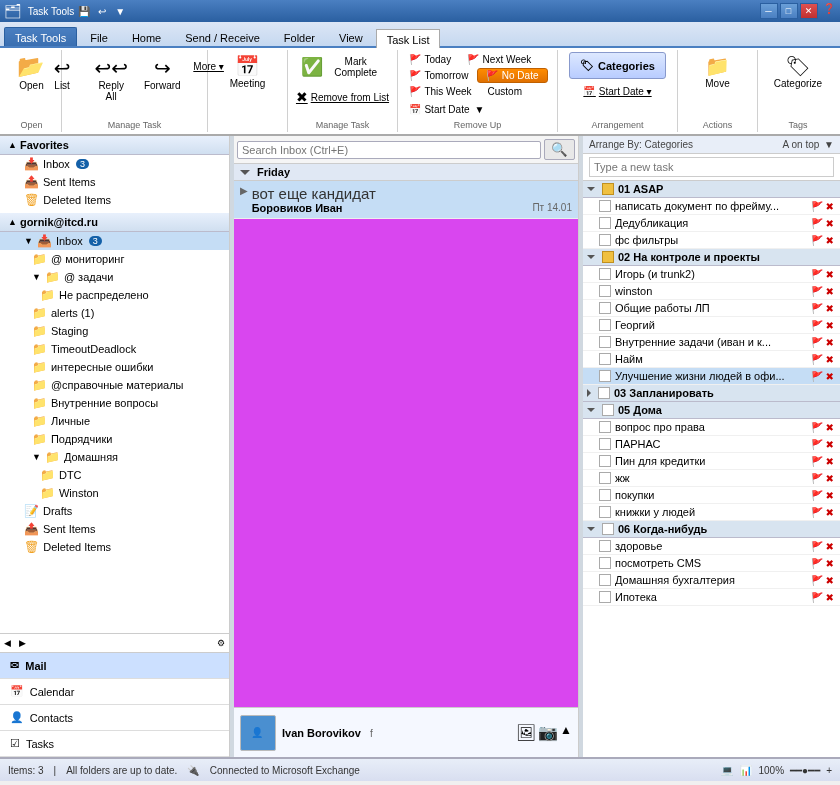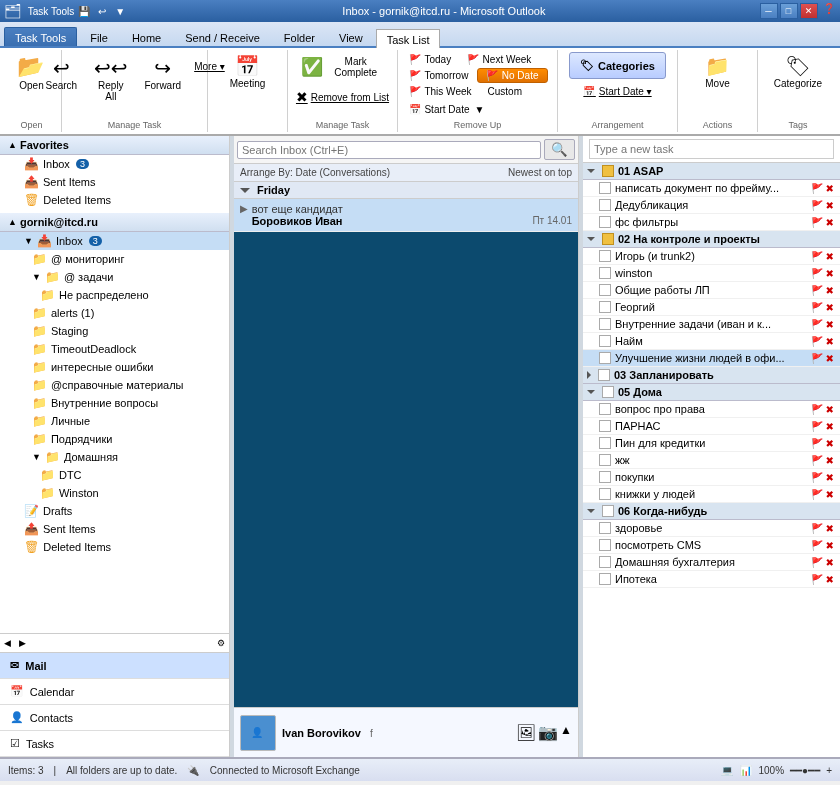--- a/index.html
+++ b/index.html
@@ -54,32 +54,32 @@
     .folder-icon { color: #f0a020; font-size: 12px; }
     .badge { background: #1460a8; color: white; border-radius: 8px; font-size: 9px; padding: 0 4px; margin-left: 2px; }
     .nav-bottom { border-top: 1px solid #ccc; }
     .nav-switch-btn { display: flex; align-items: center; gap: 6px; padding: 6px 10px; cursor: pointer; font-size: 11px; border-bottom: 1px solid #ddd; }
     .nav-switch-btn.active { background: #cce0ff; font-weight: bold; }
 
     
     .splitter-v { width: 4px; background: #d0d8e0; cursor: col-resize; }
 
     
-    .email-pane { width: 345px; display: flex; flex-direction: column; border-right: 1px solid #ccc; background: #0c4a6e; }
+    .email-pane { width: 345px; display: flex; flex-direction: column; border-right: 1px solid #ccc; background: #d946ef; }
     .search-bar { padding: 3px; background: #f5f5f5; border-bottom: 1px solid #ccc; display: flex; align-items: center; gap: 3px; }
     .search-input { flex: 1; padding: 2px 4px; border: 1px solid #aab; border-radius: 2px; font-size: 11px; }
     .search-btn { padding: 2px 6px; border: 1px solid #aab; background: #e8e8e8; cursor: pointer; border-radius: 2px; }
     .arrange-bar { padding: 3px 6px; background: #e8eef8; border-bottom: 1px solid #ccc; display: flex; justify-content: space-between; font-size: 10px; color: #444; }
     .email-list { flex: 1; overflow-y: auto; }
     .email-group-header { padding: 2px 6px; background: #e0e8f4; font-weight: bold; font-size: 11px; border-bottom: 1px solid #ccc; display: flex; align-items: center; gap: 4px; }
     .email-item { padding: 4px 6px; border-bottom: 1px solid #eee; cursor: pointer; display: flex; align-items: flex-start; gap: 4px; }
     .email-item.selected { background: #c5ddf5; }
     .email-item-content { flex: 1; }
     .email-sender { font-weight: bold; font-size: 11px; }
-    .email-subject { font-size: 11px; color: #333; }
+    .email-subject { font-size: 15px; color: #333; }
     .email-date { font-size: 10px; color: #666; white-space: nowrap; }
     .email-expand-icon { font-size: 10px; color: #666; }
 
     
     .task-pane { flex: 1; background: white; display: flex; flex-direction: column; overflow: hidden; }
     .task-pane-header { padding: 3px 6px; background: #e8eef8; border-bottom: 1px solid #ccc; display: flex; justify-content: space-between; font-size: 10px; color: #444; }
     .task-new-input { padding: 3px 6px; border-bottom: 1px solid #ccc; }
     .task-new-input input { width: 100%; padding: 2px 4px; border: 1px solid #ccc; font-size: 11px; color: #999; }
     .task-list { flex: 1; overflow-y: auto; }
     .task-category-header { padding: 2px 4px; background: #d8e4f0; font-weight: bold; font-size: 11px; border-bottom: 1px solid #bbc; display: flex; align-items: center; gap: 4px; cursor: pointer; }
@@ -115,21 +115,20 @@
 <div class="title-bar">
   <div class="title-bar-left">
     <div class="quick-access">
       <span style="font-size:14px; margin-right:4px;">🗂</span>
       <span style="font-size:10px;">Task Tools</span>
       <span class="qa-btn">💾</span>
       <span class="qa-btn">↩</span>
       <span class="qa-btn">▼</span>
     </div>
   </div>
-  <div class="title-bar-center">Inbox - gornik@itcd.ru - Microsoft Outlook</div>
   <div class="title-bar-buttons">
     <div class="title-btn">─</div>
     <div class="title-btn">□</div>
     <div class="title-btn close">✕</div>
     <span style="margin-left:4px; font-size:10px; cursor:pointer;">❓</span>
   </div>
 </div>
 
 <div class="ribbon-tabs">
   <div class="ribbon-tab task-tools">Task Tools</div>
@@ -148,21 +147,21 @@
       <div class="ribbon-btn-icon">📂</div>
       <span>Open</span>
     </div>
     <div class="ribbon-group-label">Open</div>
   </div>
 
   <div class="ribbon-group" style="min-width:140px;">
     <div class="ribbon-buttons">
       <div class="ribbon-btn-large">
         <div class="ribbon-btn-icon" style="font-size:20px;">↩</div>
-        <span>Search</span>
+        <span>List</span>
       </div>
       <div class="ribbon-btn-large">
         <div class="ribbon-btn-icon" style="font-size:20px;">↩↩</div>
         <span>Reply All</span>
       </div>
       <div class="ribbon-btn-large">
         <div class="ribbon-btn-icon" style="font-size:20px;">↪</div>
         <span>Forward</span>
       </div>
       <div class="ribbon-btn-small" style="margin-top:4px;">
@@ -389,24 +388,20 @@
       </div>
     </div>
   </div>
 
   <div class="splitter-v"></div>
 
   <div class="email-pane">
     <div class="search-bar">
       <input type="text" class="search-input" placeholder="Search Inbox (Ctrl+E)" style="">
       <button class="search-btn">🔍</button>
-    </div>
-    <div class="arrange-bar">
-      <span>Arrange By: Date (Conversations)</span>
-      <span>Newest on top</span>
     </div>
     <div class="email-list">
       <div class="email-group-header">
         <span class="expand-triangle open"></span>
         <span>Friday</span>
       </div>
       <div class="email-item selected">
         <span class="email-expand-icon">▶</span>
         <div class="email-item-content">
           <div class="email-subject">вот еще кандидат</div>
@@ -430,20 +425,27 @@
         <span style="font-size:16px; cursor:pointer;">🖼</span>
         <span style="font-size:16px; cursor:pointer;">📷</span>
         <span style="font-size:12px; cursor:pointer;">▲</span>
       </div>
     </div>
   </div>
 
   <div class="splitter-v"></div>
 
   <div class="task-pane">
+    <div class="task-pane-header">
+      <span>Arrange By: Categories</span>
+      <span>
+        <span>A on top</span>
+        <span style="margin-left:2px;">▼</span>
+      </span>
+    </div>
     <div class="task-new-input">
       <input type="text" style="width: 100%; padding: 3px 4px; border: 1px solid rgb(204, 204, 204); font-size: 11px; color: rgb(153, 153, 153);" placeholder="Type a new task">
     </div>
     <div class="task-list">
 
       <div class="task-category-header">
         <span class="expand-triangle down-small"></span>
         <span class="cat-square yellow"></span>
         <span>01 ASAP</span>
       </div>

